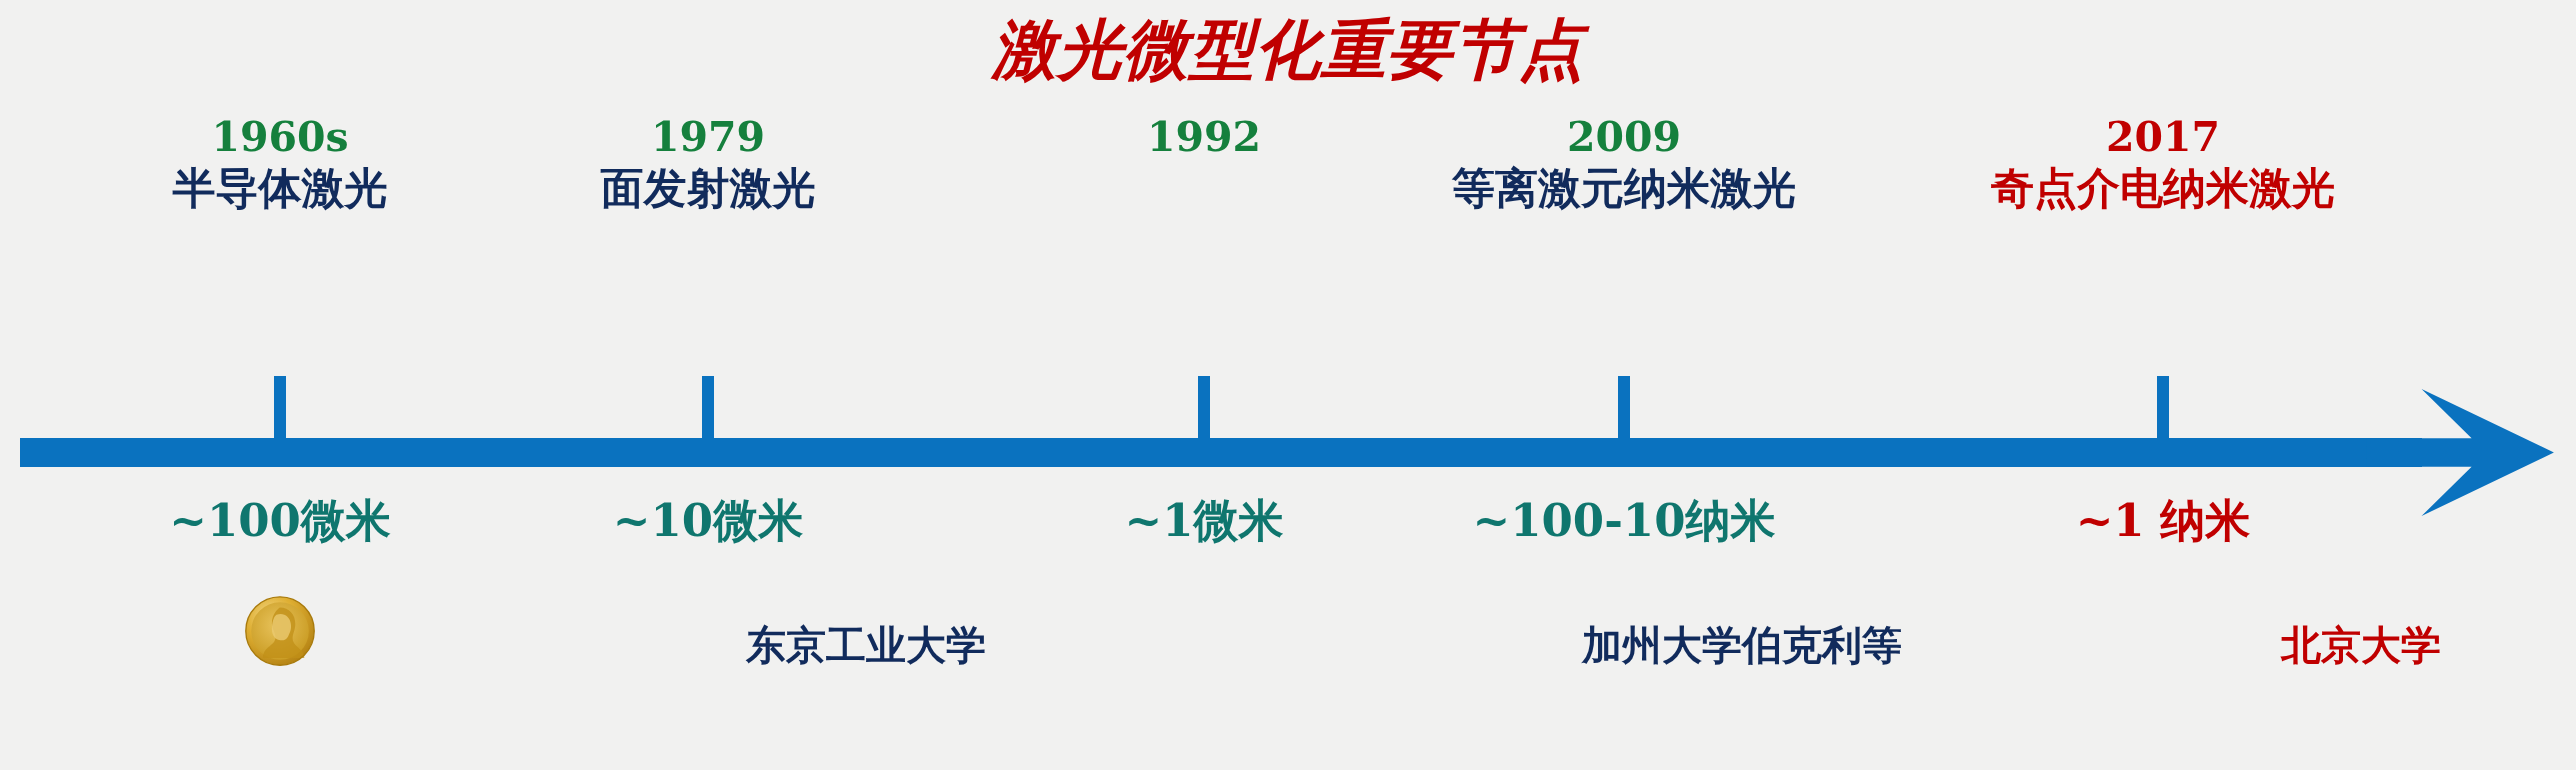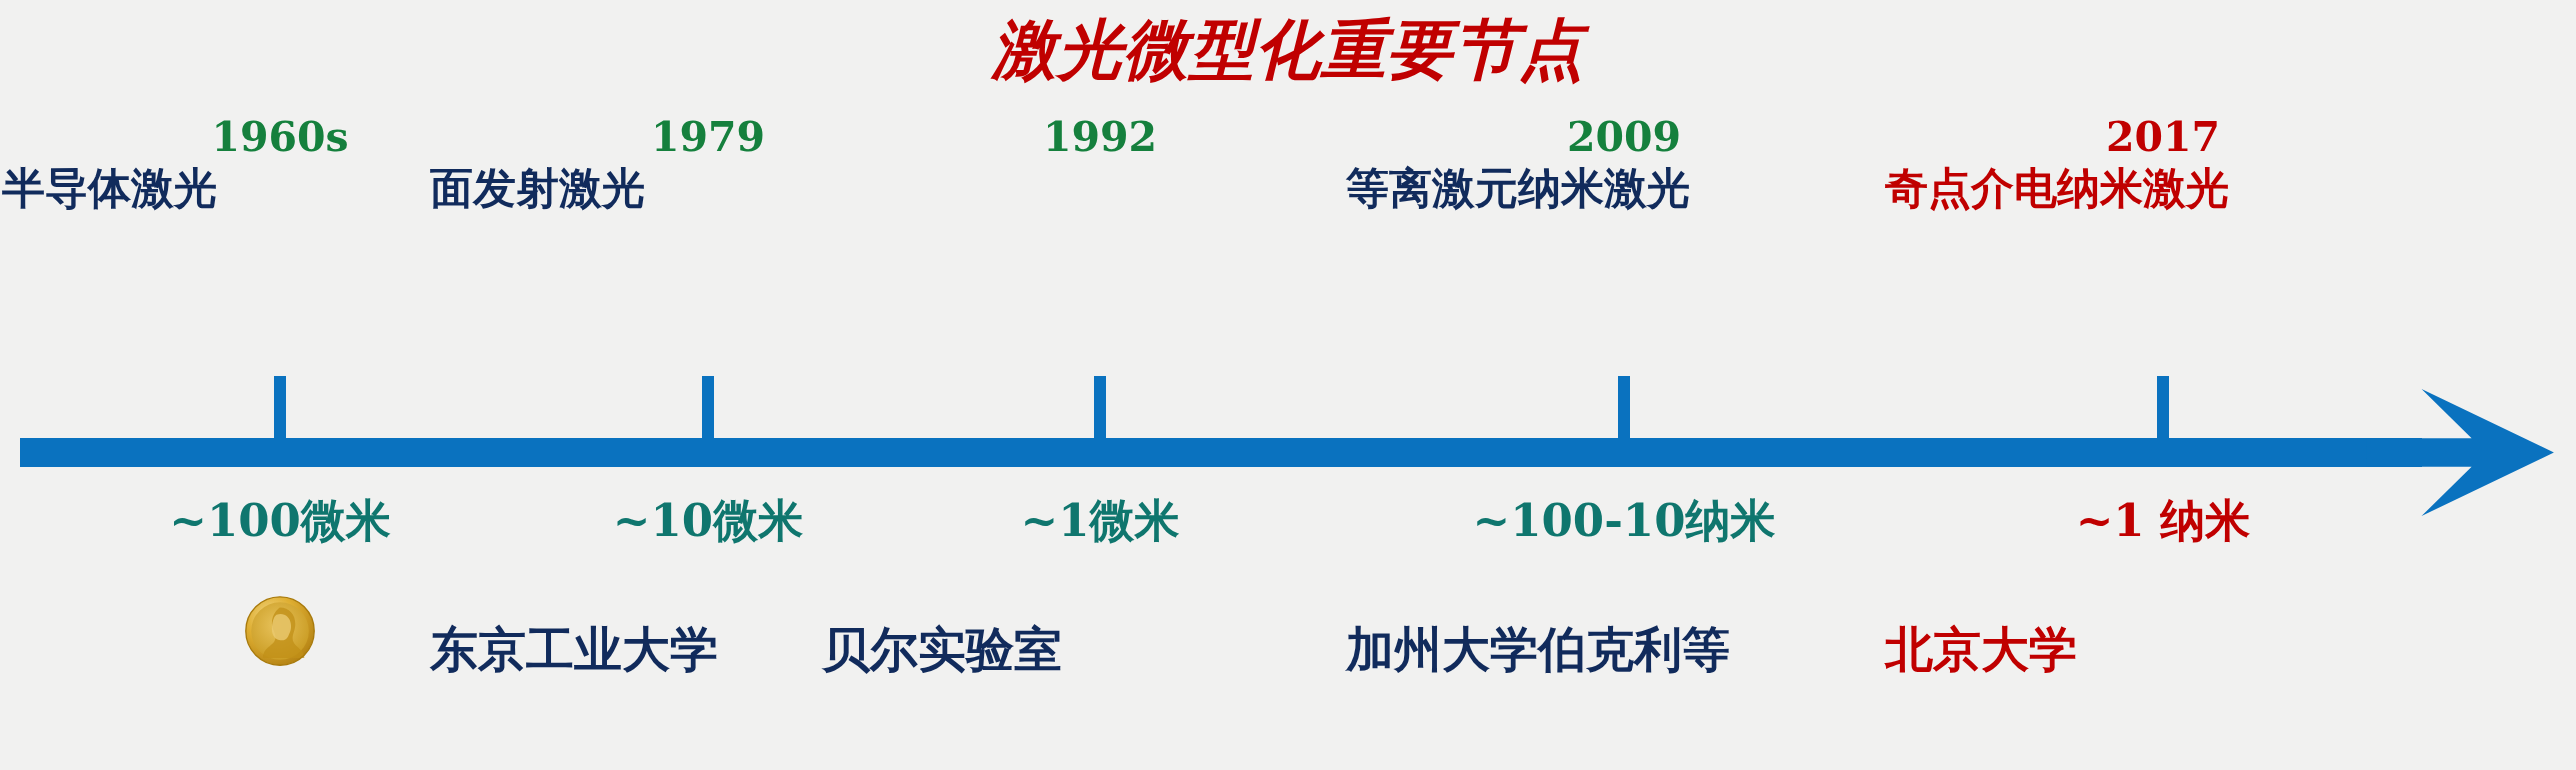--- a/index.html
+++ b/index.html
@@ -85,21 +85,21 @@
     font-size: 41px;
     color: #15803d;
     white-space: nowrap;
   }
 
   .tech {
     position: absolute;
     top: 160px;
     left: 0;
     width: 556px;
-    text-align: left;
+    text-align: center;
     font-family: "DejaVu Sans", "Liberation Sans", sans-serif;
     font-weight: bold;
     font-size: 43px;
     color: #112B5C;
     white-space: nowrap;
   }
 
   .size {
     position: absolute;
     top: 491px;
@@ -111,24 +111,24 @@
     font-size: 45px;
     color: #0f766e;
     white-space: nowrap;
   }
 
   .inst {
     position: absolute;
     top: 618px;
     left: 0;
     width: 556px;
-    text-align: left;
+    text-align: right;
     font-family: "DejaVu Sans", "Liberation Sans", sans-serif;
     font-weight: bold;
-    font-size: 48px;
+    font-size: 40px;
     color: #112B5C;
     white-space: nowrap;
   }
 
   
   .node.accent .year,
   .node.accent .tech,
   .node.accent .size,
   .node.accent .inst {
     color: #C00000;
@@ -189,25 +189,24 @@
           </svg>
         </div>
       </div>
       <div class="node" style="left: 708px;">
         <div class="tick"></div>
         <div class="year">1979</div>
         <div class="tech">面发射激光</div>
         <div class="size">~10微米</div>
         <div class="inst">东京工业大学</div>
       </div>
-      <div class="node" style="left: 1100px;">
+      <div class="node" style="left: 1204px;">
         <div class="tick"></div>
         <div class="year">1992</div>
         <div class="size">~1微米</div>
-        <div class="inst">贝尔实验室</div>
       </div>
       <div class="node" style="left: 1624px;">
         <div class="tick"></div>
         <div class="year">2009</div>
         <div class="tech">等离激元纳米激光</div>
         <div class="size">~100-10纳米</div>
         <div class="inst">加州大学伯克利等</div>
       </div>
       <div class="node accent" style="left: 2163px;">
         <div class="tick"></div>

